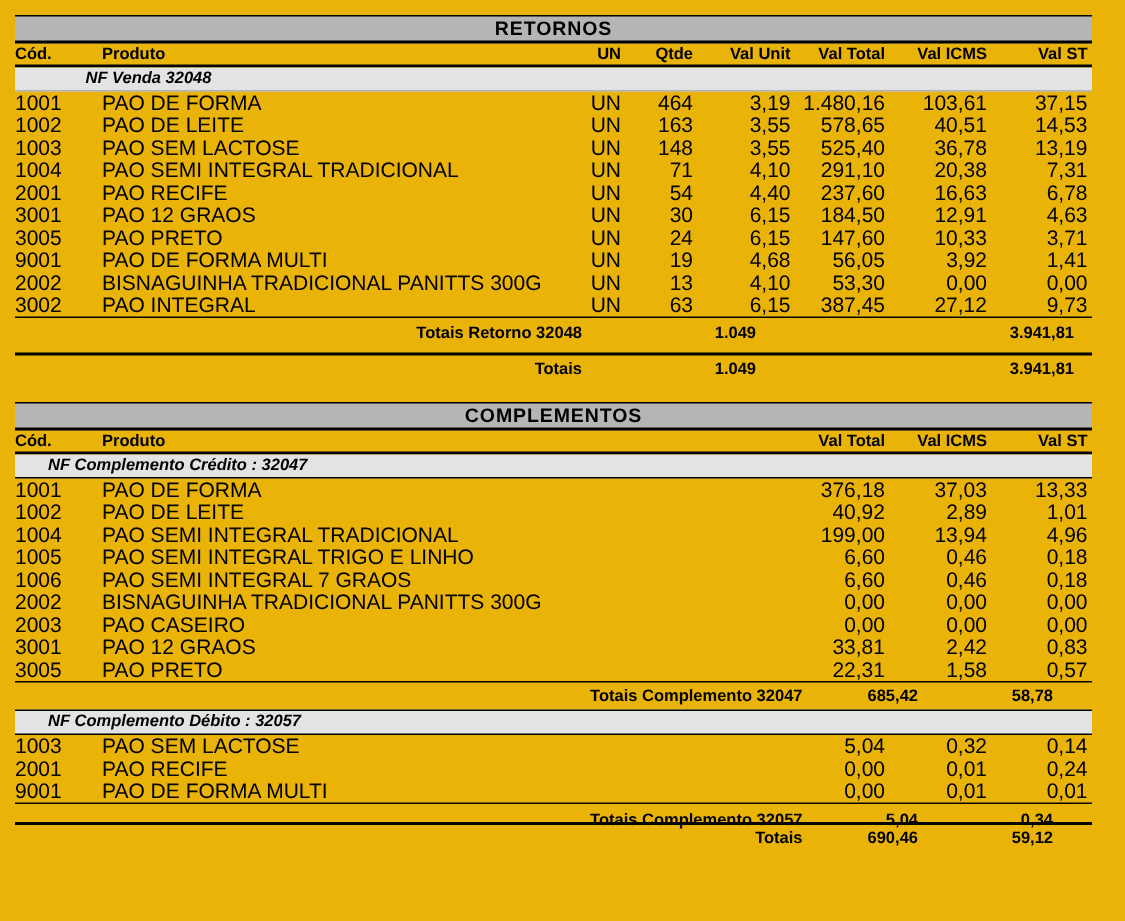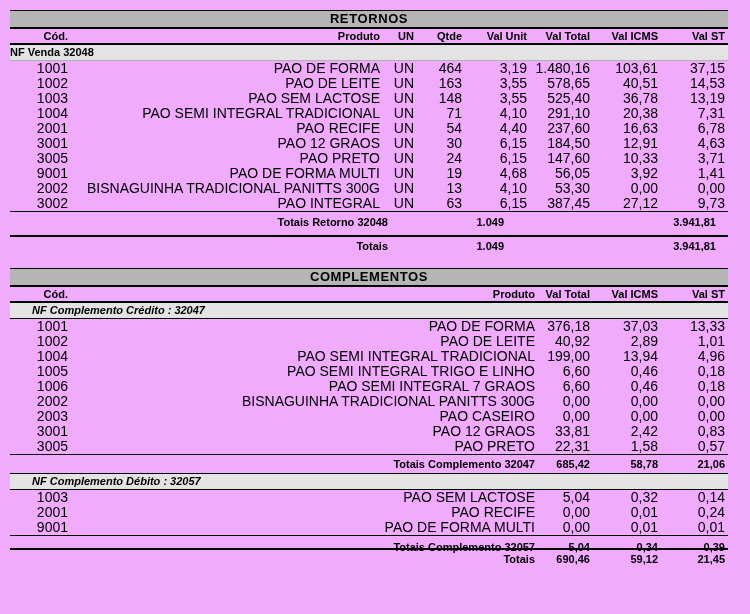--- a/index.html
+++ b/index.html
@@ -1,34 +1,34 @@
 <!DOCTYPE html>
 <html style="--title-band: #b5b5b5; --group-band: #e3e3e3;"><head>
 <meta charset="utf-8">
 <style>
   html,body{margin:0;padding:0;background:#fff;}
   body{width:750px;height:614px;font-family:"Liberation Sans","DejaVu Sans",sans-serif;color:#000;overflow:hidden;}
-  .page{width:750px;height:614px;box-sizing:border-box;padding:10px 0 0 10px;background:#f0abfc;}
+  .page{width:750px;height:614px;box-sizing:border-box;padding:10px 0 0 10px;background:#eab308;}
   .tbl{width:718px;}
   .band{box-sizing:border-box;height:19px;line-height:16px;background:var(--title-band,#b5b5b5);
         border-top:1px solid #000;border-bottom:2px solid #000;text-align:center;
         font-size:13px;font-weight:bold;letter-spacing:.6px;}
   .hdr{box-sizing:border-box;height:16px;line-height:13px;padding-top:1px;border-bottom:2px solid #000;
        font-size:11px;font-weight:bold;}
   .subhdr{box-sizing:border-box;height:16px;line-height:15px;background:var(--group-band,#e3e3e3);
           font-size:11px;font-weight:bold;}
-  .subhdr-venda{border-bottom:1px solid #b0b0b0;}
+  .subhdr-venda{padding-left:47px;border-bottom:1px solid #b0b0b0;font-style:italic;}
   .subhdr-comp{padding-left:22px;border-bottom:1px solid #000;font-style:italic;}
   .subhdr-debito{border-top:1px solid #000;height:17px;}
   .r-grid{display:grid;grid-template-columns:58px 312px 34px 48px 65px 63px 68px 67px;padding-right:3px;}
   .rt-grid{display:grid;grid-template-columns:378px 74px 65px 63px 68px 67px;padding-right:3px;gap:42px;}
   .c-grid{display:grid;grid-template-columns:58px 467px 55px 68px 67px;padding-right:3px;}
-  .ct-grid{display:grid;grid-template-columns:525px 55px 68px 67px;padding-right:3px;}
+  .ct-grid{display:grid;grid-template-columns:525px 55px 68px 67px;padding-right:3px;gap:22px;}
   .row{height:15px;line-height:15px;font-size:14px;}
-  .cl{text-align:right;white-space:nowrap;overflow:hidden;}
+  .cl{text-align:left;white-space:nowrap;overflow:hidden;}
   .cn{text-align:right;white-space:nowrap;}
   .totrow{font-size:11px;font-weight:bold;box-sizing:border-box;}
   .tot-group-ret{border-top:1px solid #000;border-bottom:2px solid #000;height:26px;padding-top:5px;line-height:11px;}
   .tot-grand-ret{height:19px;padding-top:4px;line-height:11px;}
   .tot-group-cred{border-top:1px solid #000;height:19px;padding-top:4px;line-height:11px;}
   .tot-group-deb{border-top:1px solid #000;border-bottom:2px solid #000;height:15px;padding-top:6px;line-height:11px;}
   .tot-grand-comp{height:18px;padding-top:4px;line-height:11px;}
   .gap{height:12px;}
 </style>
 </head>

